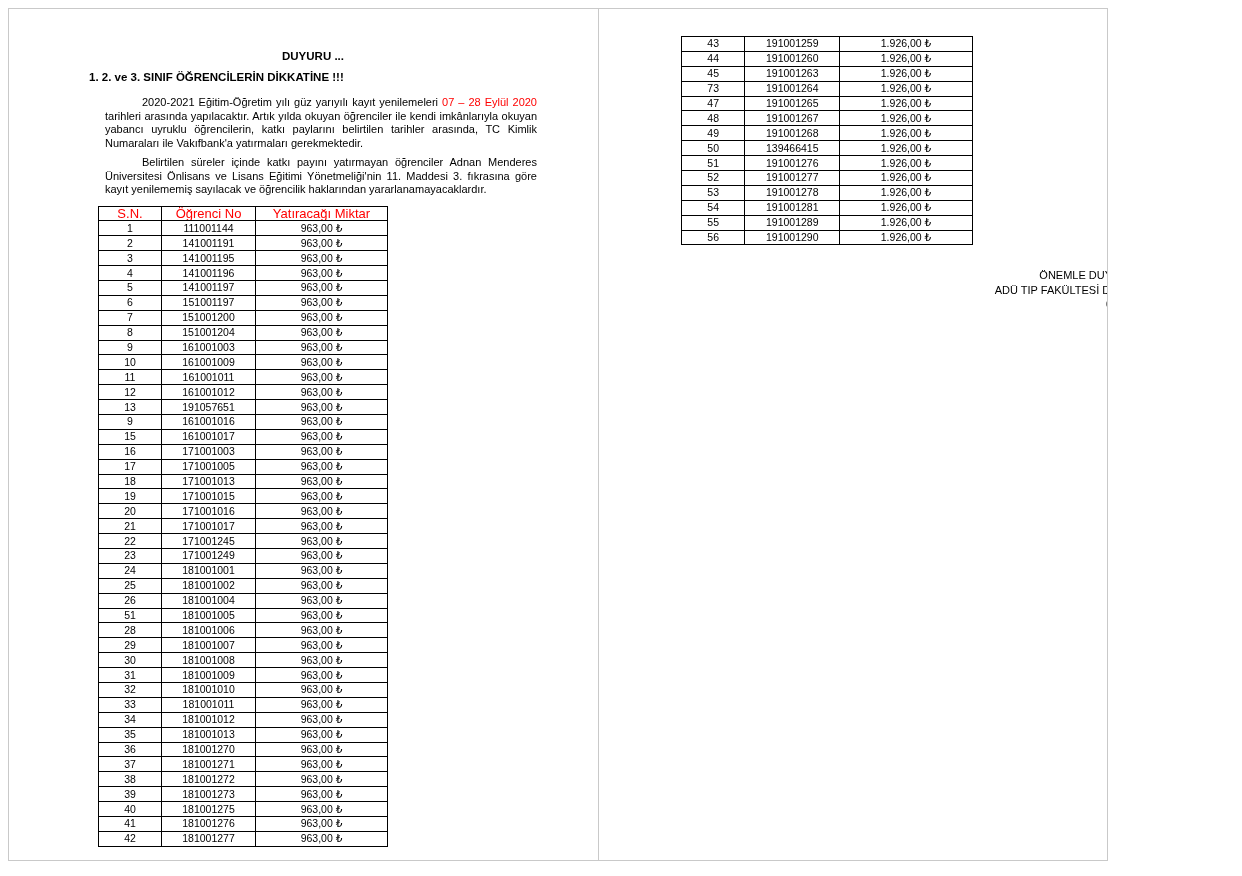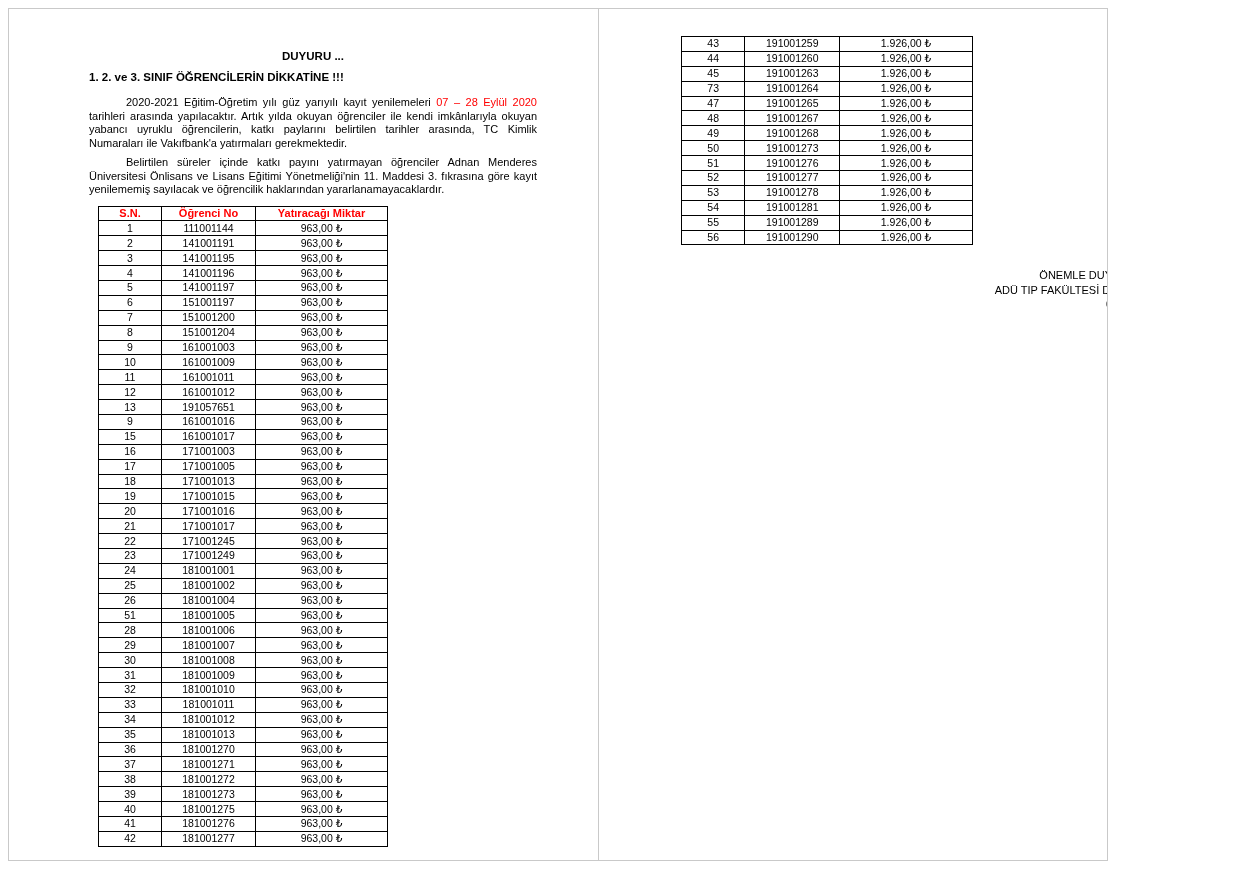--- a/index.html
+++ b/index.html
@@ -37,21 +37,21 @@
     font-weight: bold;
     line-height: 13px;
   }
   .title-line-2 {
     margin: 8px 0 0 0;
     font-size: 11.5px;
     font-weight: bold;
     line-height: 13px;
   }
   .para {
-    margin: 12px 0 0 0;
+    margin: 12px 0 0 16px;
     font-size: 11px;
     line-height: 13.5px;
     text-align: justify;
     text-indent: 37px;
   }
   .para-2 { margin-top: 6px; }
   .red-text { color: #ff0000; }
 
   
   table.fee-table {
@@ -64,22 +64,22 @@
     text-align: center;
     vertical-align: middle;
     padding: 0;
     height: 13.9px;
     line-height: 13px;
     overflow: hidden;
     white-space: nowrap;
   }
   table.fee-table th {
     color: #ff0000;
-    font-weight: bold;
-    font-size: 11px;
+    font-weight: normal;
+    font-size: 13px;
   }
   #table-page1 {
     margin: 9px 0 0 9px;
     width: 289px;
   }
   #table-page2 {
     margin: 27px 0 0 0;
     width: 292px;
   }
   .col-sn     { width: 63px; }
@@ -381,21 +381,21 @@
             <td>191001267</td>
             <td>1.926,00 ₺</td>
           </tr>
           <tr>
             <td>49</td>
             <td>191001268</td>
             <td>1.926,00 ₺</td>
           </tr>
           <tr>
             <td>50</td>
-            <td>191001273</td>
+            <td>139466415</td>
             <td>1.926,00 ₺</td>
           </tr>
           <tr>
             <td>51</td>
             <td>191001276</td>
             <td>1.926,00 ₺</td>
           </tr>
           <tr>
             <td>52</td>
             <td>191001277</td>

